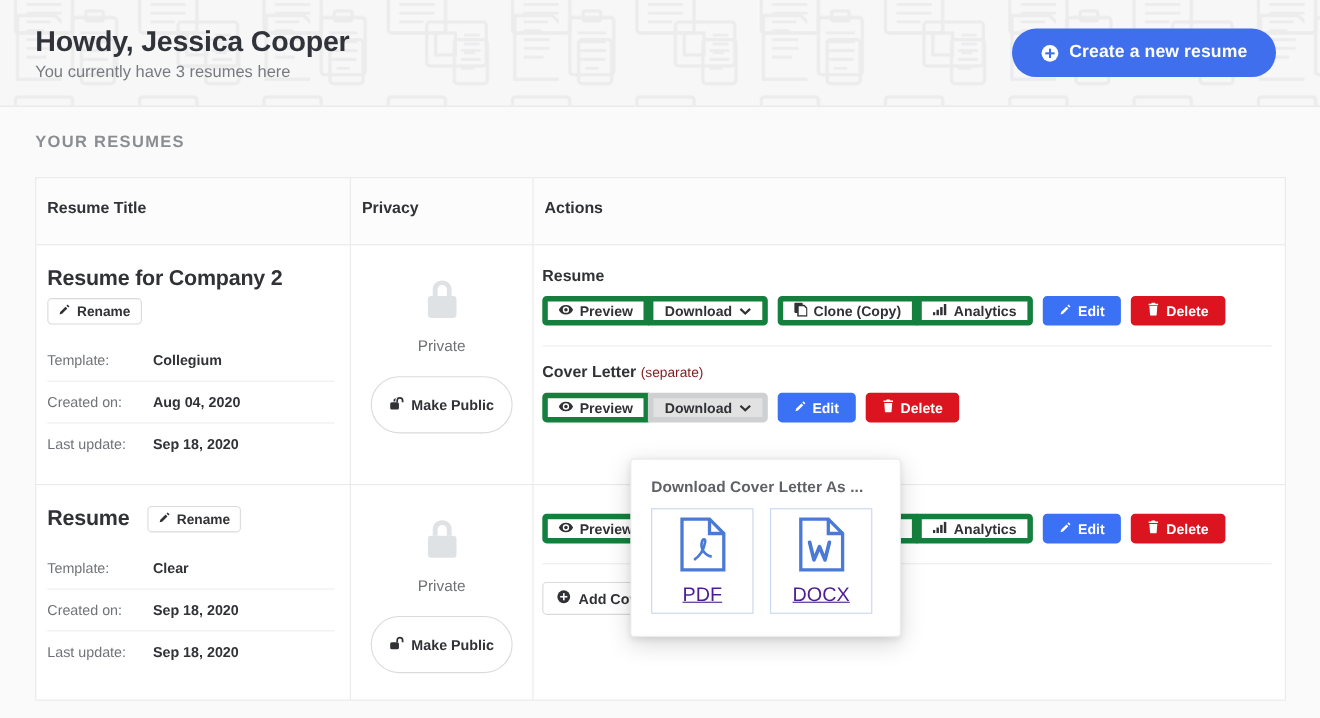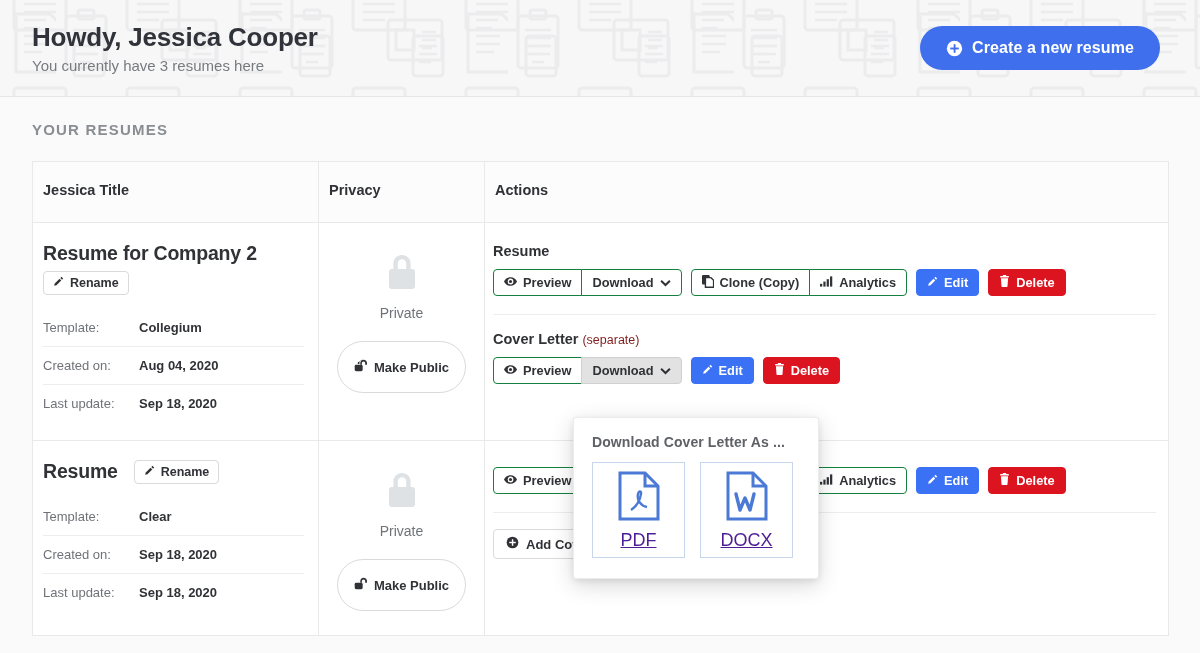--- a/index.html
+++ b/index.html
@@ -176,21 +176,21 @@
 
   .bgroup { display: inline-flex; }
   .bgroup .btn:not(:first-child) { border-top-left-radius: 0; border-bottom-left-radius: 0; margin-left: -1px; }
   .bgroup .btn:not(:last-child)  { border-top-right-radius: 0; border-bottom-right-radius: 0; }
 
   .btn {
     display: inline-flex;
     align-items: center;
     gap: 6px;
     background: #ffffff;
-    border: 1px solid #15803d;
+    border: 5px solid #15803d;
     border-radius: 4px;
     padding: 5px 10px;
     height: 27px;
     font-size: 12.8px;
     font-weight: bold;
     color: #303236;
     font-family: inherit;
     white-space: nowrap;
     cursor: pointer;
   }
@@ -301,21 +301,21 @@
   <div class="section-label">YOUR RESUMES</div>
 
   <table class="tbl">
     <colgroup>
       <col class="col-title">
         <col class="col-priv">
         <col class="col-act">
     </colgroup>
     <thead>
       <tr>
-        <th>Jessica Title</th>
+        <th>Resume Title</th>
         <th>Privacy</th>
         <th>Actions</th>
       </tr>
     </thead>
     <tbody>
 
       <tr>
         <td class="cell-title">
           <div class="rtitle-wrap stacked">
             <div class="rtitle">Resume for Company 2</div>

